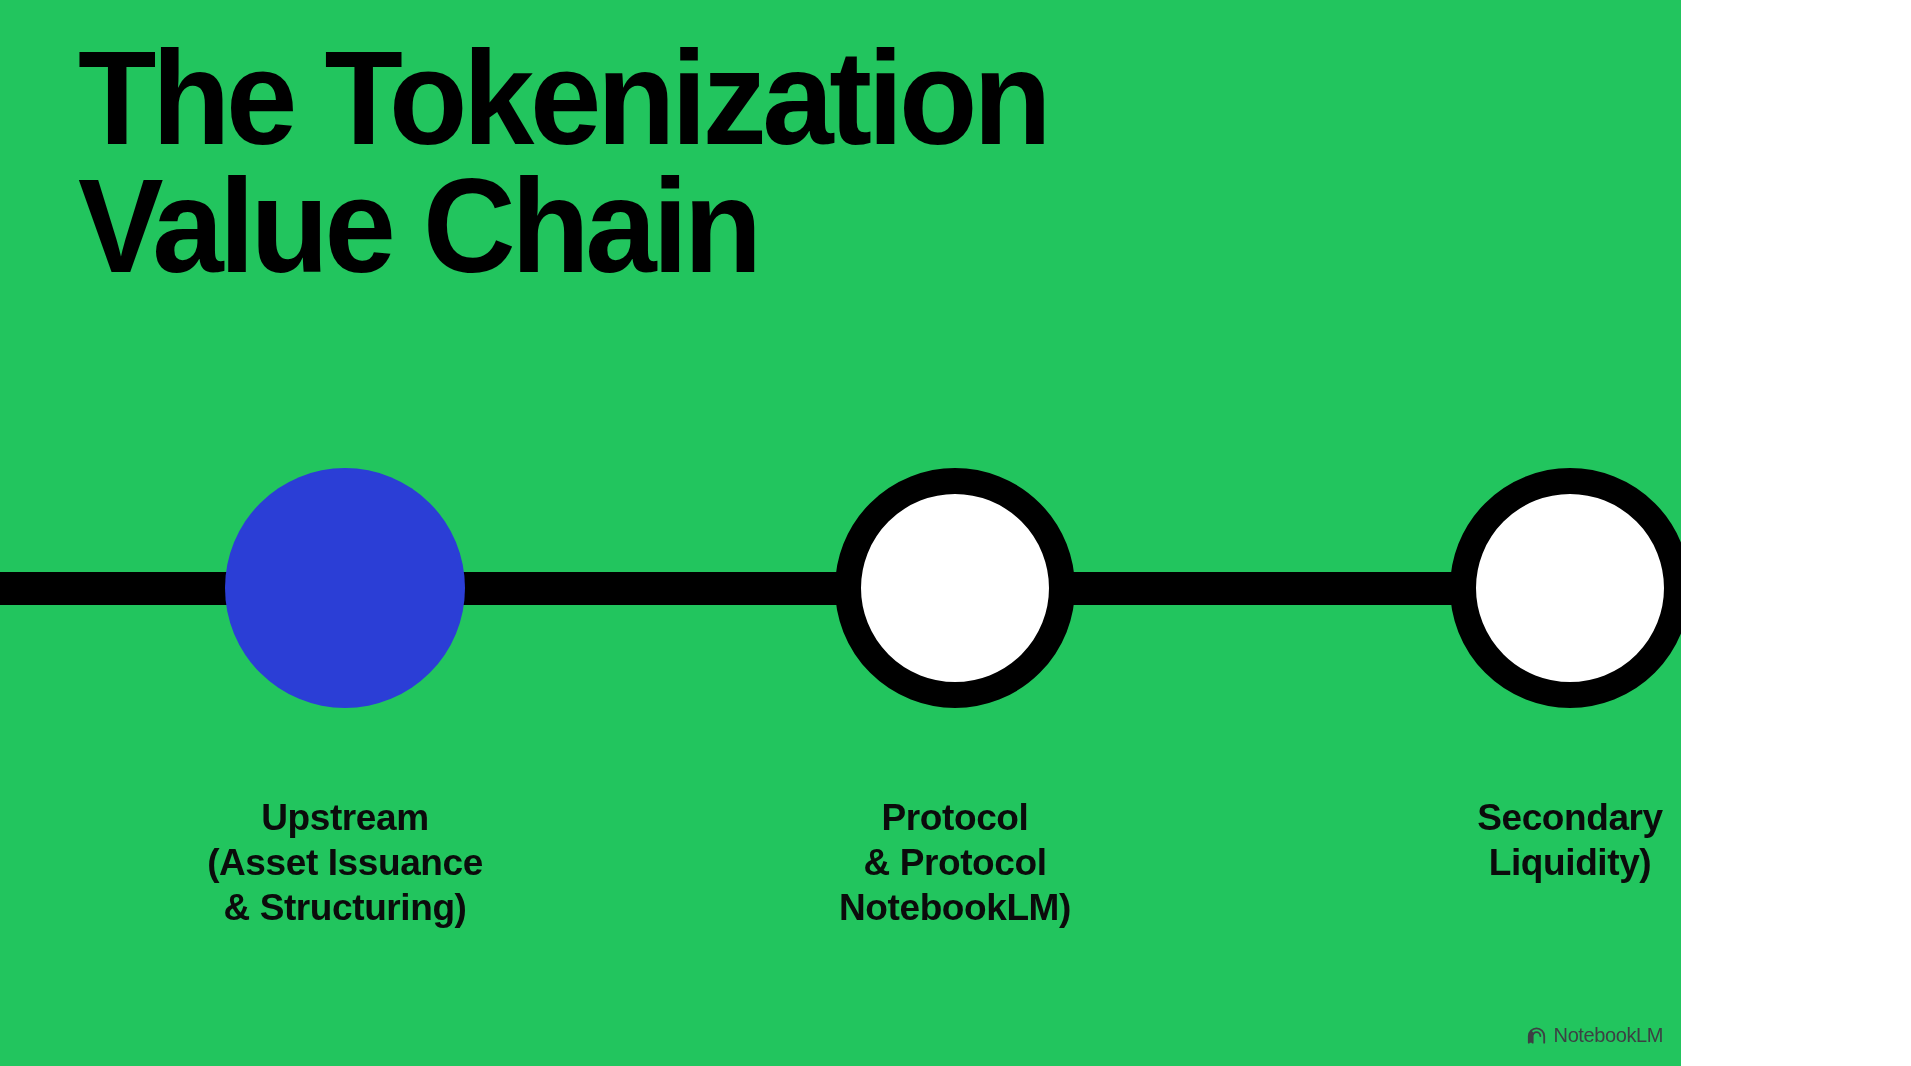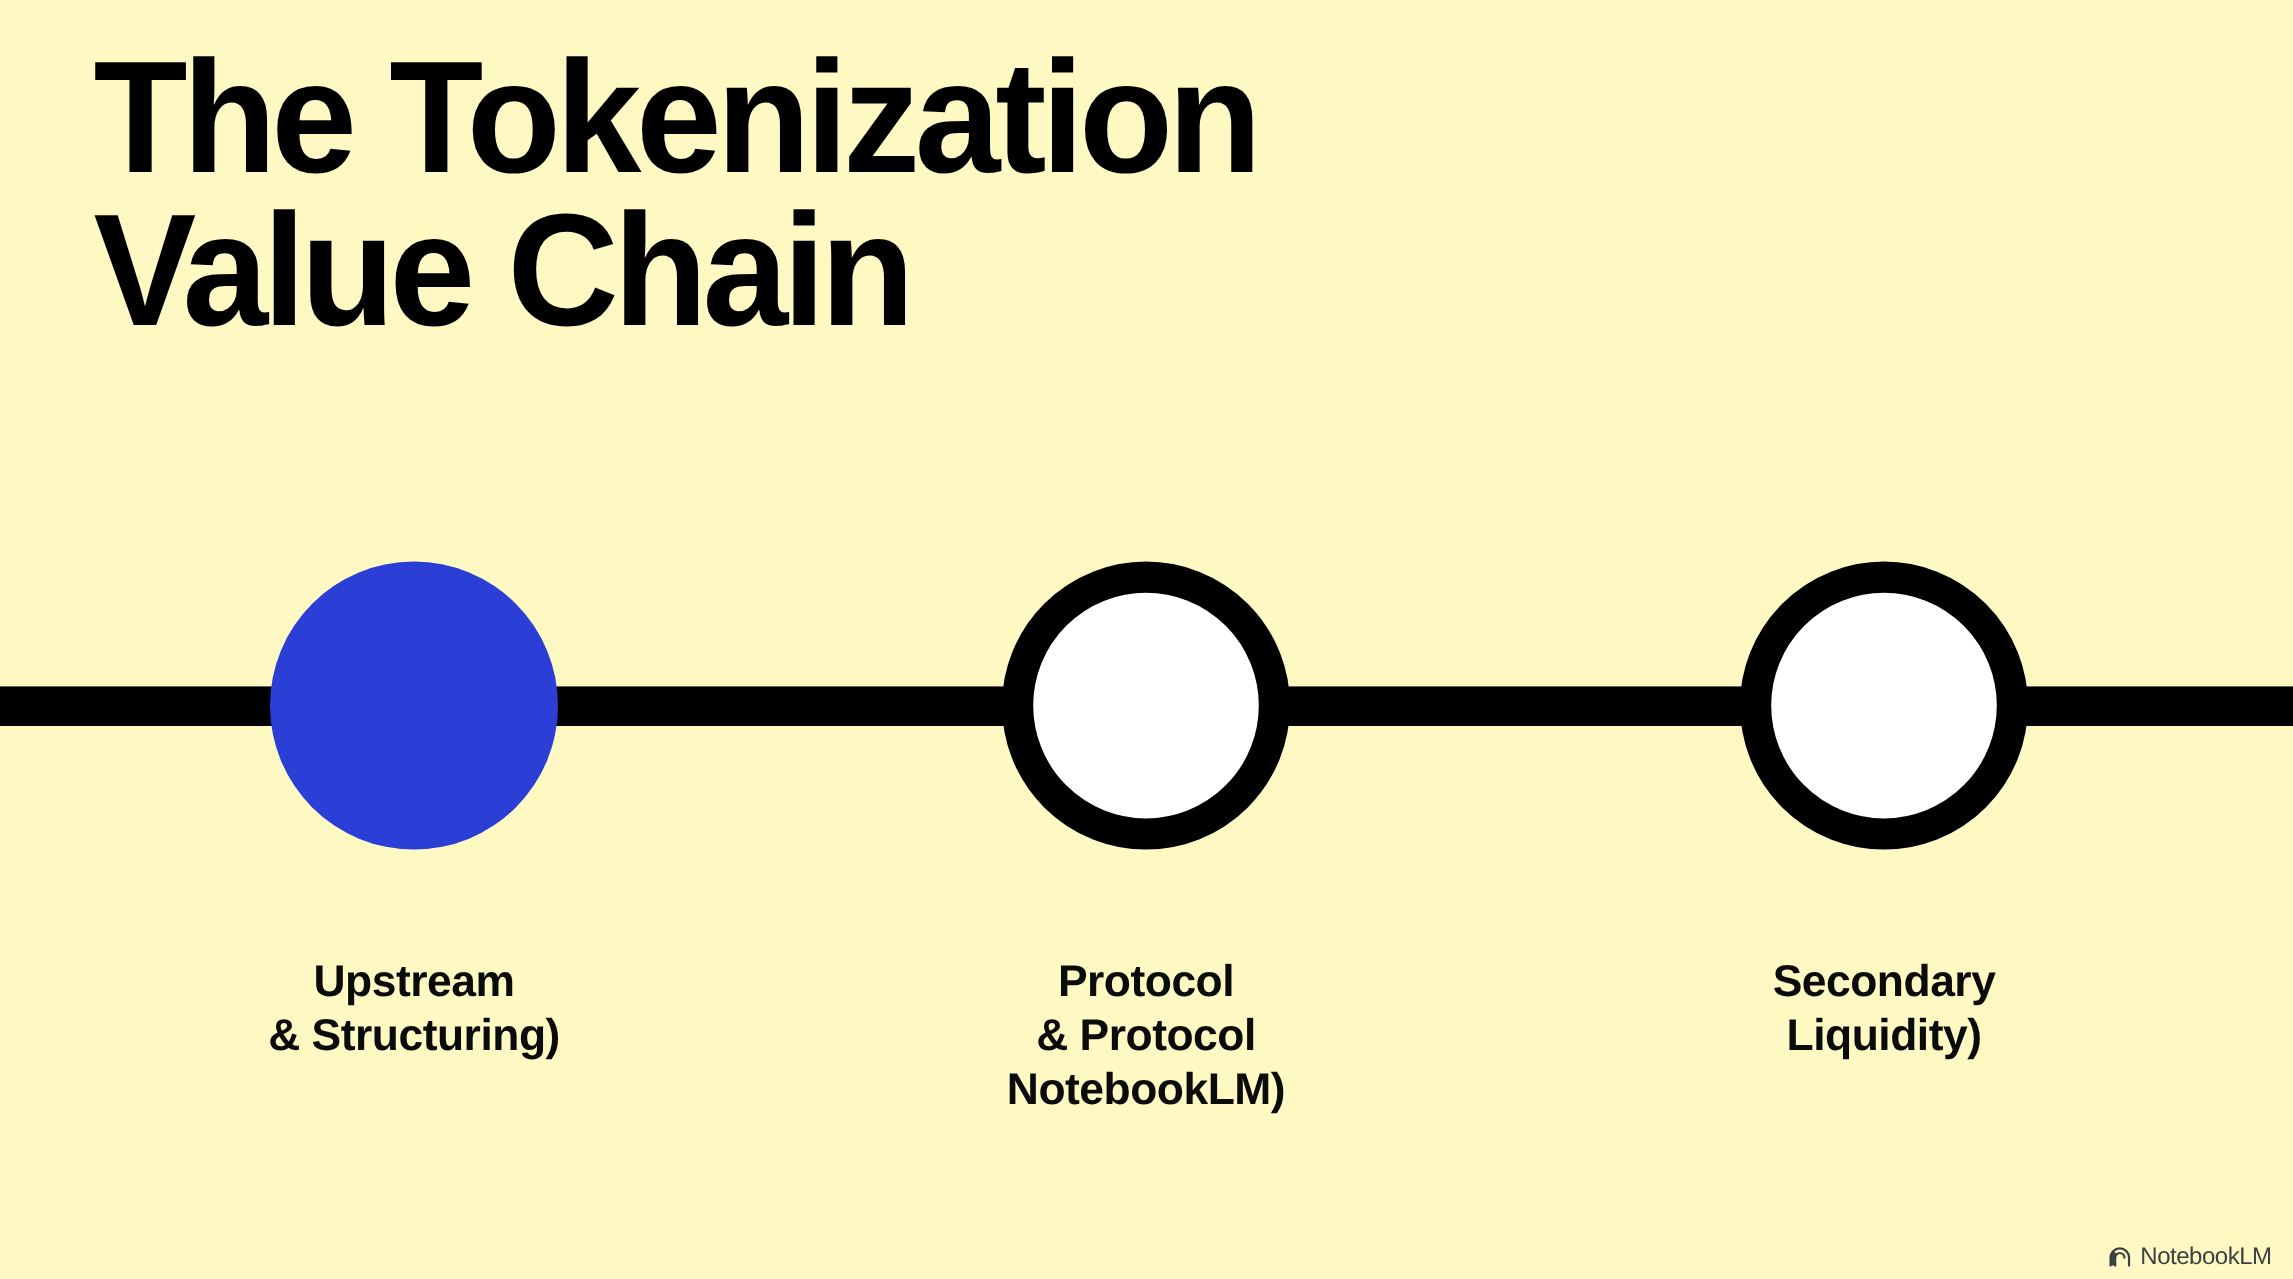--- a/index.html
+++ b/index.html
@@ -9,23 +9,23 @@
     background: #ffffff;
   }
 
   body {
     font-family: "Liberation Sans", "DejaVu Sans", sans-serif;
     -webkit-font-smoothing: antialiased;
   }
 
   #slide {
     position: relative;
-    width: 1911px;
+    width: 1681px;
     height: 1066px;
-    background: #fef9c3;
+    background: #22c55e;
     overflow: hidden;
   }
 
   
   .title-block {
     position: absolute;
     left: 78px;
     top: 34px;
     width: 1200px;
   }
@@ -96,21 +96,21 @@
 
   .node-label .lbl-line {
     display: block;
     white-space: nowrap;
   }
 
   
   .watermark {
     position: absolute;
     right: 18px;
-    bottom: 8px;
+    bottom: 20px;
     display: flex;
     align-items: center;
     gap: 7px;
     color: #3c4043;
   }
 
   .watermark .wm-icon {
     display: block;
     width: 21px;
     height: 21px;
@@ -141,20 +141,21 @@
     <div class="chain-rail"></div>
 
     <div class="node node--filled" style="left:225px;"></div>
 
     <div class="node node--outline" style="left:835px;"></div>
 
     <div class="node node--outline" style="left:1450px;"></div>
 
     <div class="node-label" style="left:125px;">
       <span class="lbl-line">Upstream</span>
+      <span class="lbl-line">(Asset Issuance</span>
       <span class="lbl-line">&amp; Structuring)</span>
     </div>
 
     <div class="node-label" style="left:735px;">
       <span class="lbl-line">Protocol</span>
       <span class="lbl-line">&amp; Protocol</span>
       <span class="lbl-line">NotebookLM)</span>
     </div>
 
     <div class="node-label" style="left:1350px;">

